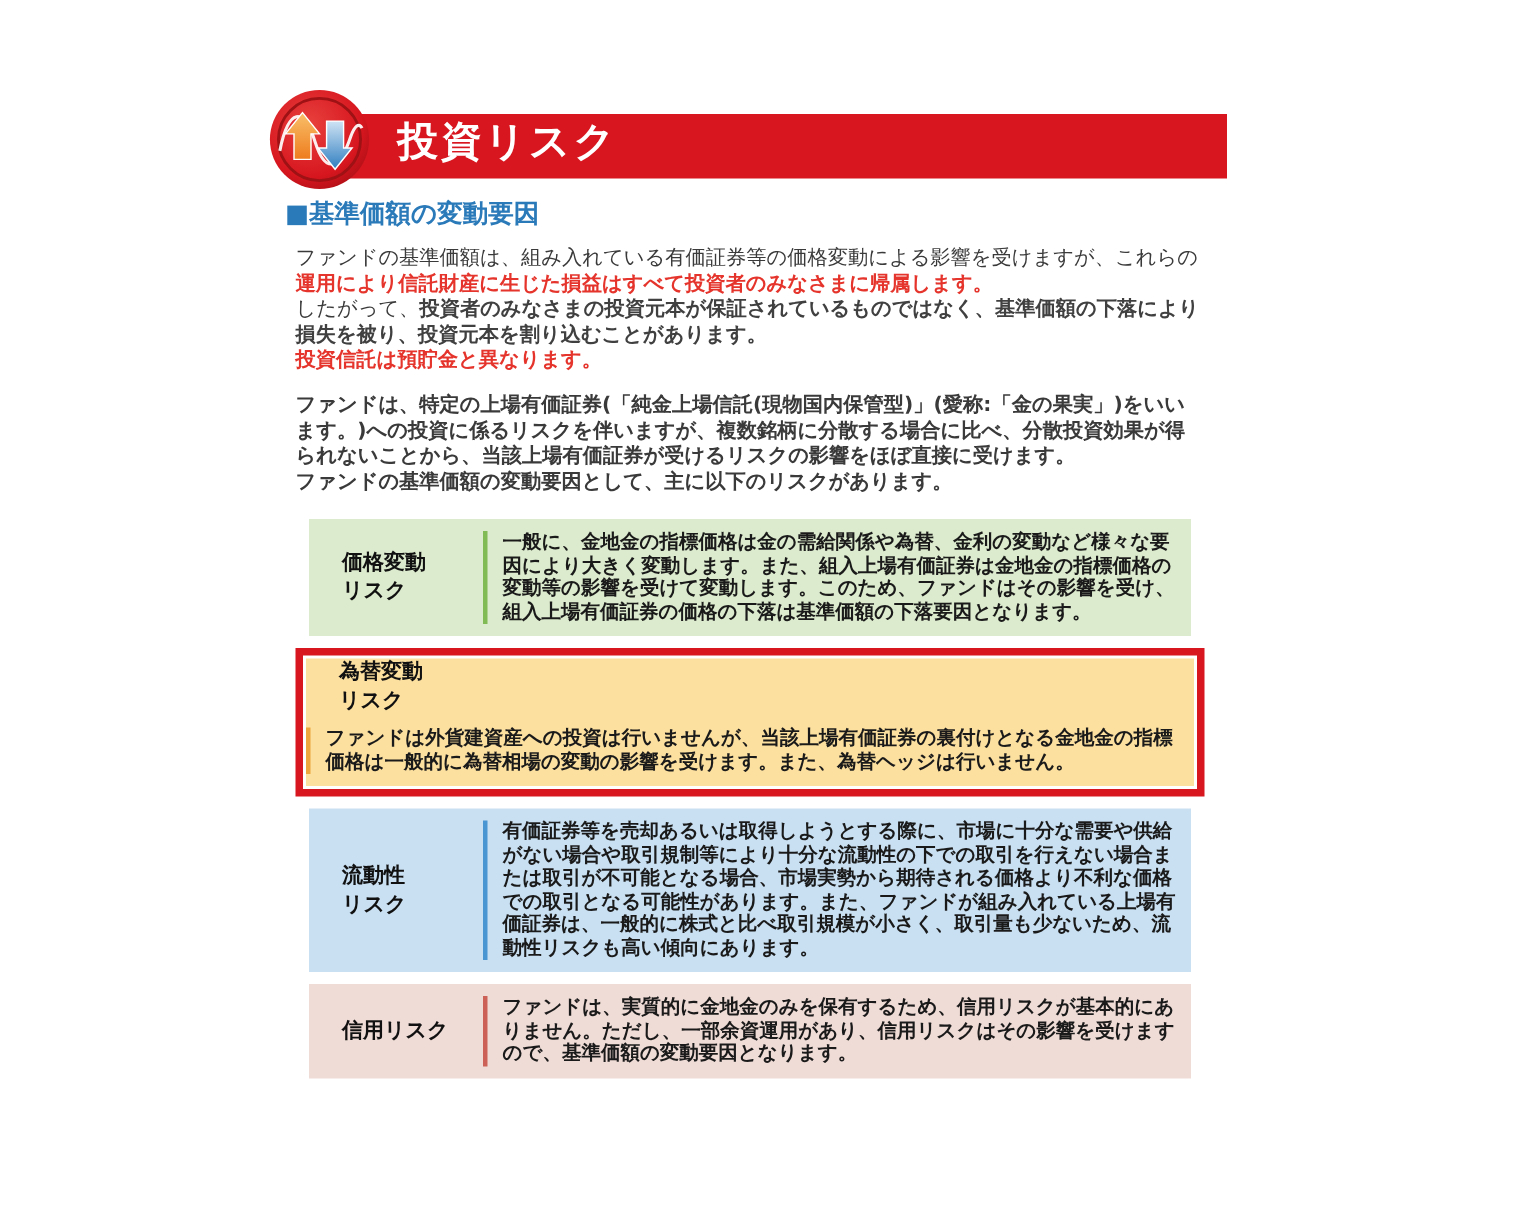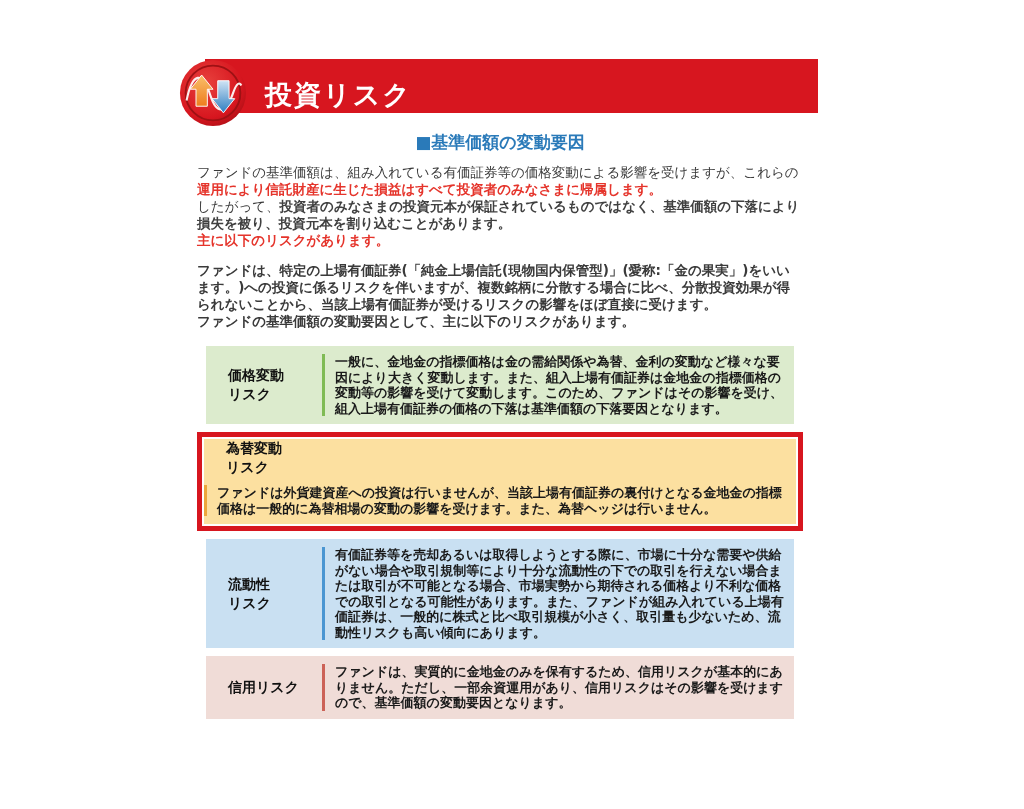--- a/index.html
+++ b/index.html
@@ -3,22 +3,22 @@
 <meta charset="utf-8">
 <style>
   * { margin:0; padding:0; box-sizing:border-box; }
   html,body { background:#ffffff; }
   .page {
     position:relative; width:1024px; height:809px; background:#ffffff;
     font-family:"DejaVu Sans","Liberation Sans",sans-serif; overflow:hidden;
   }
   
   .banner {
-    position:absolute; left:205px; top:59px; width:613px; height:54px;
-    display:flex; align-items:flex-end; background:#d7161f;
+    position:absolute; left:205px; top:76px; width:613px; height:43px;
+    display:flex; align-items:flex-start; background:#d7161f;
   }
   .banner-title {
     margin-left:60px; font-size:27px; font-weight:bold; color:#ffffff; letter-spacing:2px;
   }
   .seal-icon { position:absolute; left:179px; top:59px; width:68px; height:68px; }
   
   .content { position:absolute; left:190px; top:131px; width:620px; }
   .section-heading { font-size:17px; font-weight:bold; color:#2a7ab9; }
   .intro-p {
     margin:10px 0 0 7px; width:606px; font-size:13.5px; line-height:17px; color:#3a3a3a;
@@ -75,25 +75,25 @@
     </defs>
     <circle cx="36" cy="36" r="35" fill="url(#sealGrad)"></circle>
     <circle cx="36" cy="36" r="29" fill="none" stroke="#9e1114" stroke-width="2"></circle>
     <path d="M8,44 C14,14 25,12 33,38 C40,60 50,58 58,34 C61,26 64,24 66,28" fill="none" stroke="#ffffff" stroke-width="2.2" opacity="0.92"></path>
     <polygon points="24,17 36,32 30,32 30,50 18,50 18,32 12,32" fill="url(#upGrad)" stroke="#ffffff" stroke-width="1"></polygon>
     <polygon points="41,23 53,23 53,42 59,42 47,57 35,42 41,42" fill="url(#dnGrad)" stroke="#ffffff" stroke-width="1"></polygon>
   </svg>
 
   <div class="content">
 
-    <div class="section-heading" style="color: rgb(42, 122, 185); text-align: center;"><span>■</span><span>基準価額の変動要因</span></div>
+    <div class="section-heading" style="color: rgb(42, 122, 185);"><span>■</span><span>基準価額の変動要因</span></div>
 
     <p class="intro-p" style="color: rgb(58, 58, 58);"><span>ファンドの基準価額は、組み入れている有価証券等の価格変動による影響を受けますが、これらの</span><span class="red-em" style="color: rgb(229, 52, 43);">運用により信託財産に生じた損益はすべて投資者のみなさまに帰属します。</span><br>
     <span>したがって、</span><span class="red-em" style="color: #404040;">投資者のみなさまの投資元本が保証されているものではなく、基準価額の下落により損失を被り、投資元本を割り込むことがあります。</span><br>
-    <span class="red-em" style="color: rgb(229, 52, 43);">主に以下のリスクがあります。</span></p>
+    <span class="red-em" style="color: rgb(229, 52, 43);">投資信託は預貯金と異なります。</span></p>
 
     <p class="intro-p second" style="color: rgb(58, 58, 58);"><span>ファンドは、特定の上場有価証券(「純金上場信託(現物国内保管型)」(愛称:「金の果実」)をいいます。)への投資に係るリスクを伴いますが、複数銘柄に分散する場合に比べ、分散投資効果が得られないことから、当該上場有価証券が受けるリスクの影響をほぼ直接に受けます。</span><br>
     <span>ファンドの基準価額の変動要因として、主に以下のリスクがあります。</span></p>
 
     <div class="risk-table">
 
       <div class="risk-row" style="--bg: #dcebcd; --accent: #80bb55;">
         <div class="row-label">価格変動
 リスク</div>
         <div class="row-text">一般に、金地金の指標価格は金の需給関係や為替、金利の変動など様々な要因により大きく変動します。また、組入上場有価証券は金地金の指標価格の変動等の影響を受けて変動します。このため、ファンドはその影響を受け、組入上場有価証券の価格の下落は基準価額の下落要因となります。</div>

